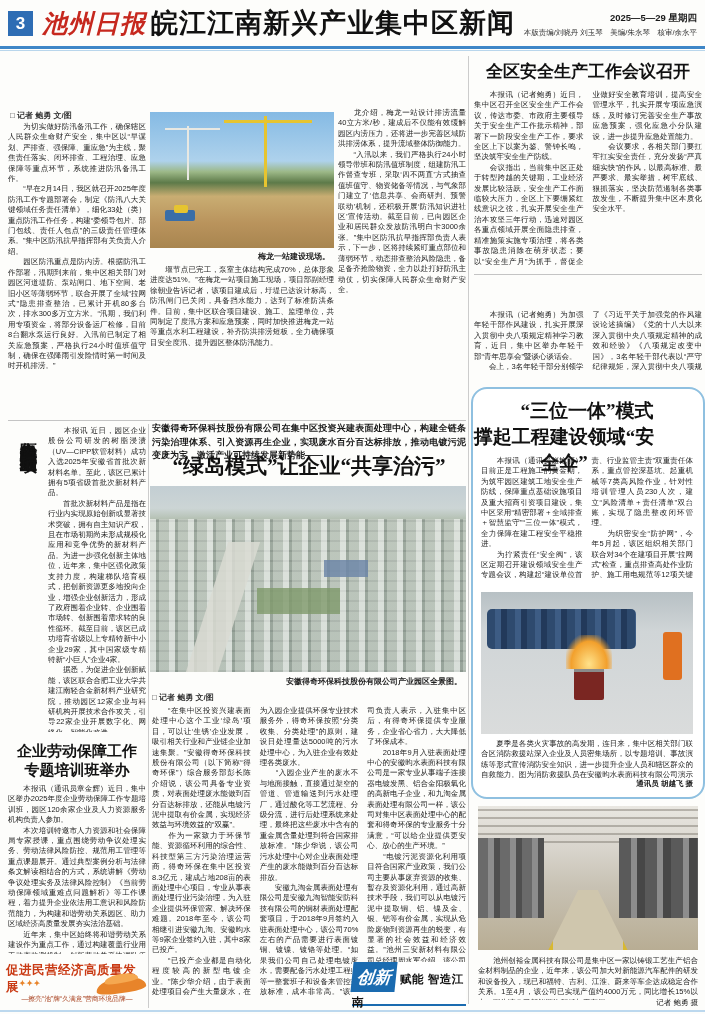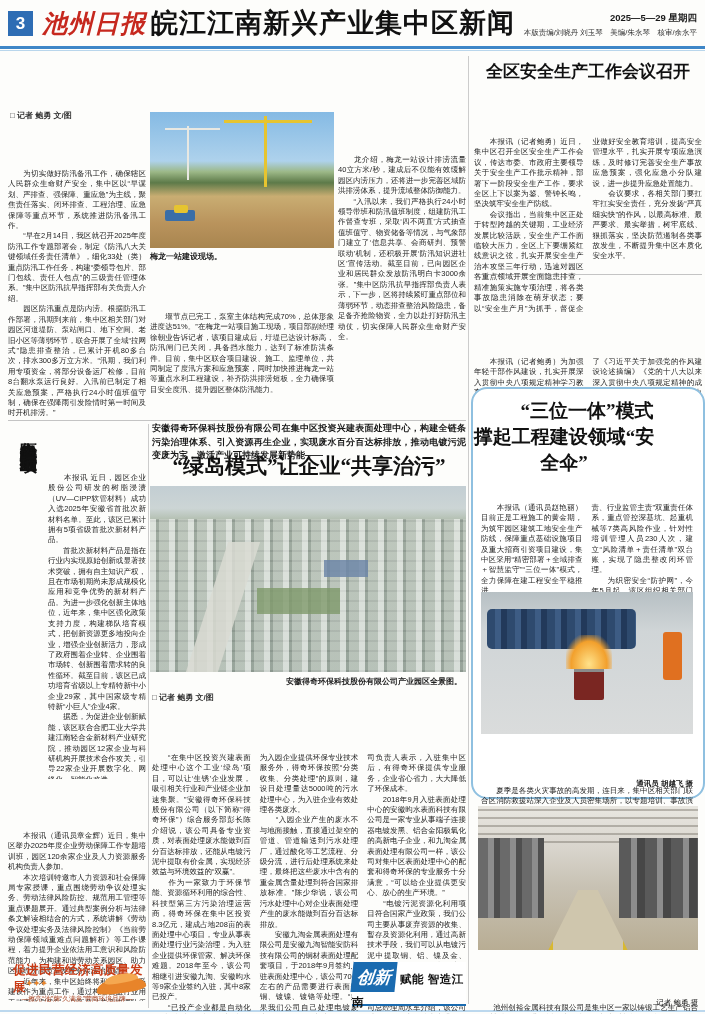--- a/index.html
+++ b/index.html
@@ -1,21 +1,21 @@
 <!DOCTYPE html>
 <html><head>
 <meta charset="utf-8">
 <style>
   html,body{margin:0;padding:0;background:#e9e9e9;}
   #page{position:relative;width:705px;height:1014px;margin:0 auto;background:#fdfdfb;
         font-family:"Liberation Sans",sans-serif;color:#1a1a1a;overflow:hidden;}
   .abs{position:absolute;}
   .serif{font-family:"Liberation Serif",serif;}
   .bt{font-size:7.5px;line-height:10.4px;text-align:justify;white-space:pre-wrap;
-      overflow:hidden;color:#222;margin-top:47px;}
+      overflow:hidden;color:#222;}
   .cols2{column-count:2;column-gap:9px;column-fill:auto;}
   .cols3{column-count:3;column-gap:9px;column-fill:auto;}
   .hl{font-family:"Liberation Serif",serif;font-weight:bold;color:#111;text-align:center;}
   .byline{font-size:8px;font-weight:bold;color:#333;}
   .cap{font-size:8px;font-weight:bold;font-family:"Liberation Serif",serif;color:#222;}
   .rule-h{background:#c4c4c4;height:1px;}
   .rule-v{background:#cccccc;width:1px;}
   .photo{overflow:hidden;}
   
   #pageno{left:8px;top:11px;width:25px;height:25px;background:#2e6db4;color:#fff;
@@ -24,21 +24,21 @@
             color:#c6281e;letter-spacing:1px;}
   #sectitle{left:128px;top:5px;width:410px;font-size:27px;letter-spacing:1px;}
   #hdate{left:455px;top:12px;width:242px;text-align:right;font-size:9.5px;font-weight:bold;}
   #hstaff{left:430px;top:28px;width:267px;text-align:right;font-size:7.5px;color:#333;}
   #hr1{left:0;top:46px;width:705px;height:2.5px;background:#3e86c7;}
   #hr2{left:0;top:50px;width:705px;height:1px;background:#b9d6ec;}
   
   #sanwei-box{left:471px;top:387px;width:230px;height:408px;border:2px solid #8fc0e0;
               border-radius:16px;background:#fff;}
   
-  #banner-t1{left:13px;top:962px;width:142px;font-size:12.5px;font-weight:bold;color:#c93a14;
+  #banner-t1{left:6px;top:962px;width:142px;font-size:12.5px;font-weight:bold;color:#c93a14;
              font-family:Liberation Sans, sans-serif;letter-spacing:.5px;}
   #banner-t2{left:10px;top:994px;width:134px;font-size:6.8px;color:#a8401e;text-align:center;}
   .swoosh{position:absolute;background:#e8842a;border-radius:60% 60% 50% 50%/100% 100% 40% 40%;}
   
   #brand{left:352px;top:962px;width:114px;height:42px;background:#fff;border-bottom:2.5px solid #1a6bb0;}
   #brand-blue{display:inline-block;background:#1a6bb0;color:#fff;font-family:"Liberation Serif",serif;
               font-style:italic;font-weight:bold;font-size:17px;padding:4px 5px 3px 5px;
               transform:skewX(-6deg);margin-right:4px;}
   #brand-rest{font-weight:bold;font-size:11.5px;color:#111;letter-spacing:.5px;}
   #vert-head{left:10px;top:428px;width:36px;height:306px;writing-mode:vertical-rl;
@@ -65,21 +65,21 @@
 
   <div class="abs photo" style="left:150px;top:112px;width:184px;height:136px;
        background:linear-gradient(180deg,#85bae4 0%,#aed2ec 36%,#9cb887 44%,#5d7a49 52%,#c9ad72 62%,#b9935c 82%,#a8854f 100%);">
     <div class="abs" style="left:62%;top:3%;width:3px;height:52%;background:#e6c430;"></div>
     <div class="abs" style="left:40%;top:6%;width:48%;height:3px;background:#e6c430;"></div>
     <div class="abs" style="left:20%;top:10%;width:2px;height:40%;background:#e8e8e2;"></div>
     <div class="abs" style="left:8%;top:12%;width:30%;height:2px;background:#e8e8e2;"></div>
     <div class="abs" style="left:8%;bottom:20%;width:30px;height:11px;background:#3a6ea8;border-radius:2px;"></div>
     <div class="abs" style="left:13%;bottom:26%;width:14px;height:8px;background:#e6c430;border-radius:2px;"></div>
   </div>
-  <div class="abs cap" style="left:150px;top:251px;width:180px;text-align:left;">梅龙一站建设现场。</div>
+  <div class="abs cap" style="left:150px;top:251px;width:180px;text-align:right;">梅龙一站建设现场。</div>
 
   <div class="abs bt" style="left:150px;top:265px;width:184px;height:151px;">　　堰节点已完工，泵室主体结构完成70%，总体形象进度达51%。”在梅龙一站项目施工现场，项目部副经理徐朝业告诉记者，该项目建成后，圩堤已达设计标高，防汛闸门已关闭，具备挡水能力，达到了标准防洪条件。目前，集中区联合项目建设、施工、监理单位，共同制定了度汛方案和应急预案，同时加快推进梅龙一站等重点水利工程建设，补齐防洪排涝短板，全力确保项目安全度汛、提升园区整体防汛能力。</div>
   <div class="abs bt" style="left:338px;top:108px;width:128px;height:308px;">　　龙介绍，梅龙一站设计排涝流量40立方米/秒，建成后不仅能有效缓解园区内涝压力，还将进一步完善区域防洪排涝体系，提升流域整体防御能力。
 　　“入汛以来，我们严格执行24小时领导带班和防汛值班制度，组建防汛工作督查专班，采取‘四不两直’方式抽查值班值守、物资储备等情况，与气象部门建立了‘信息共享、会商研判、预警联动’机制，还积极开展‘防汛知识进社区’宣传活动。截至目前，已向园区企业和居民群众发放防汛明白卡3000余张。”集中区防汛抗旱指挥部负责人表示，下一步，区将持续紧盯重点部位和薄弱环节，动态排查整治风险隐患，备足备齐抢险物资，全力以赴打好防汛主动仗，切实保障人民群众生命财产安全。</div>
 
   <div class="abs rule-h" style="left:8px;top:420px;width:458px;"></div>
   <div class="abs rule-v" style="left:468px;top:56px;height:948px;"></div>
   <div class="abs rule-v" style="left:148px;top:424px;height:584px;"></div>
   <div class="abs rule-h" style="left:474px;top:274px;width:228px;"></div>
   <div class="abs" style="left:0;top:1010px;width:705px;height:2px;background:#bcd8ee;"></div>
@@ -127,20 +127,22 @@
          clip-path:polygon(38% 0,62% 0,100% 100%,0 100%);"></div>
   </div>
   <div class="abs bt" style="left:478px;top:956px;width:220px;height:44px;">　　池州创裕金属科技有限公司是集中区一家以铸锻工艺生产铝合金材料制品的企业，近年来，该公司加大对新能源汽车配件的研发和设备投入，现已和福特、吉利、江淮、蔚来等车企达成稳定合作关系。1至4月，该公司已实现产值约4000万元，同比增长15%以上。图为该公司新能源汽配精加工车间。</div>
   <div class="abs" style="left:478px;top:998px;width:220px;text-align:right;font-size:7.5px;font-weight:normal;">记者 鲍勇 摄</div>
 
   <div class="abs" id="vert-head">集中区省级首批次新材料产品增至五项</div>
   <div class="abs bt" style="left:48px;top:426px;width:98px;height:306px;">　　本报讯 近日，园区企业股份公司研发的树脂浸渍（UV—CIPP软管材料）成功入选2025年安徽省首批次新材料名单。至此，该区已累计拥有5项省级首批次新材料产品。
 　　首批次新材料产品是指在行业内实现原始创新或显著技术突破，拥有自主知识产权，且在市场初期尚未形成规模化应用和竞争优势的新材料产品。为进一步强化创新主体地位，近年来，集中区强化政策支持力度，构建梯队培育模式，把创新资源更多地投向企业，增强企业创新活力，形成了政府围着企业转、企业围着市场转、创新围着需求转的良性循环。截至目前，该区已成功培育省级以上专精特新中小企业29家，其中国家级专精特新“小巨人”企业4家。
 　　据悉，为促进企业创新赋能，该区联合合肥工业大学共建江南轻合金新材料产业研究院，推动园区12家企业与科研机构开展技术合作攻关，引导22家企业开展数字化、网络化、智能化改造。</div>
 
+  <div class="abs hl" style="left:8px;top:742px;width:138px;font-size:15px;line-height:19px;white-space:pre-line;">企业劳动保障工作
+专题培训班举办</div>
   <div class="abs bt" style="left:8px;top:784px;width:138px;height:170px;">　　本报讯（通讯员章金辉）近日，集中区举办2025年度企业劳动保障工作专题培训班，园区120余家企业及人力资源服务机构负责人参加。
 　　本次培训特邀市人力资源和社会保障局专家授课，重点围绕劳动争议处理实务、劳动法律风险防控、规范用工管理等重点课题展开。通过典型案例分析与法律条文解读相结合的方式，系统讲解《劳动争议处理实务及法律风险控制》《当前劳动保障领域重难点问题解析》等工作课程，着力提升企业依法用工意识和风险防范能力，为构建和谐劳动关系园区、助力区域经济高质量发展夯实法治基础。
 　　近年来，集中区始终将和谐劳动关系建设作为重点工作，通过构建覆盖行业用工动态监测机制，创新劳动关系协调队伍管理机制、完善“线上智能监察＋线下调解中心”双轨维权平台等方式，将源头治理与过程管控相结合，切实保障劳动者的合法权益，取得了积极成效，近3年园区劳动争议案件年均下降8%。</div>
 
   <div class="abs" id="banner-t1">
     <span>促进民营经济高质量发展</span><span style="color:#e8842a;font-size:8px;vertical-align:top;">✦✦✦</span>
   </div>
   <div class="swoosh" style="left:96px;top:978px;width:50px;height:15px;transform:rotate(-8deg);"></div>
   <div class="swoosh" style="left:104px;top:974px;width:34px;height:9px;background:#f5a850;transform:rotate(-10deg);"></div>
   <div class="abs" id="banner-t2">―擦亮“池”牌“久满意”营商环境品牌―</div>

